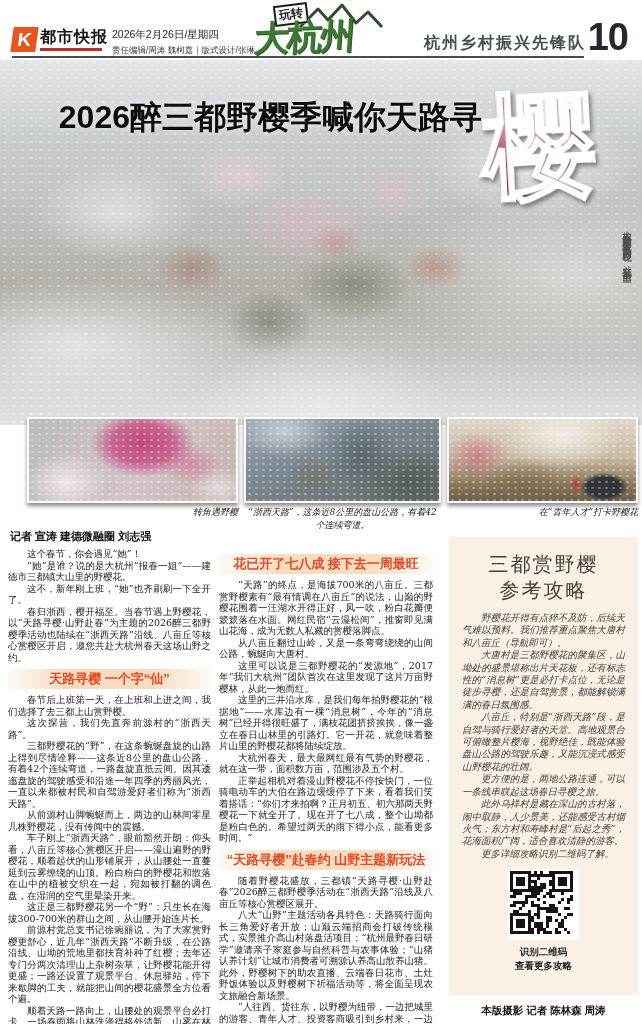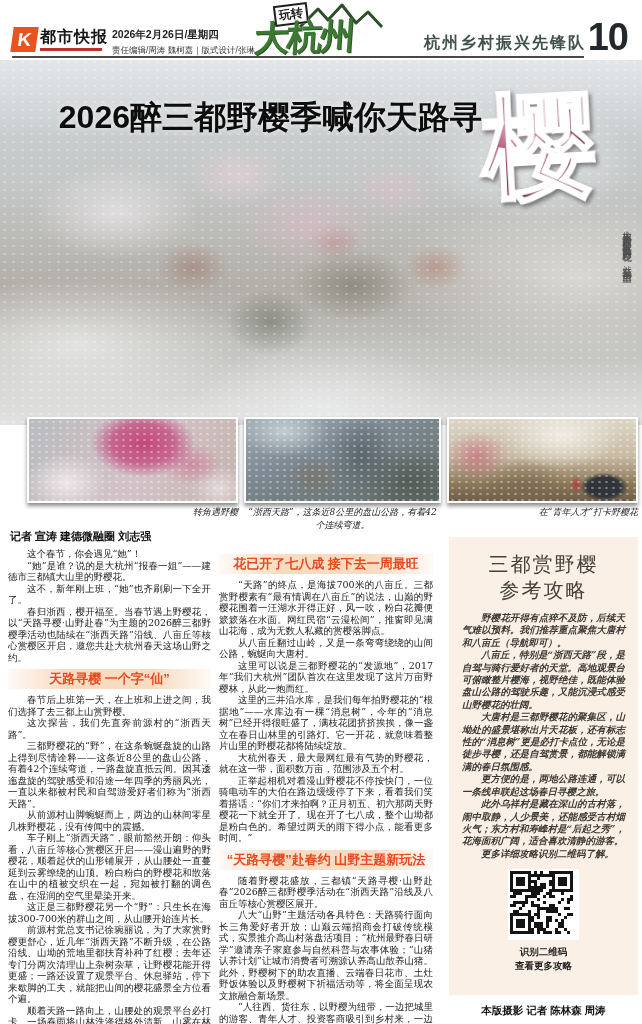--- a/index.html
+++ b/index.html
@@ -8,21 +8,21 @@
   
   .header{position:absolute;left:0;top:0;width:642px;height:60px;background:#fff;z-index:5;}
   .header-rule{position:absolute;left:12px;top:56px;width:572px;height:2px;background:#4a4a4a;}
   .brand-block{position:absolute;left:12px;top:27px;display:flex;align-items:flex-start;}
   .k-box{width:25px;height:25px;background:#e8541e;color:#fff;font-family:"Liberation Sans",sans-serif;
          font-weight:bold;font-size:19px;line-height:25px;text-align:center;transform:skewX(-8deg);}
   .brand-name{font-family:"Liberation Sans",sans-serif;font-weight:900;font-size:16px;color:#161616;
               letter-spacing:1px;margin-left:3px;line-height:20px;}
   .brand-sub{width:62px;height:3px;background:#b4342a;margin-left:3px;margin-top:1px;}
   .date-block{position:absolute;left:112px;top:28px;font-family:"Liberation Sans",sans-serif;}
-  .date-line{font-size:10.5px;font-weight:bold;color:#222;}
+  .date-line{font-size:10.5px;font-weight:normal;color:#222;}
   .editors-line{font-size:8.5px;color:#333;margin-top:3px;}
   .masthead{position:absolute;left:252px;top:1px;width:150px;height:60px;}
   .mountains{position:absolute;left:46px;top:2px;}
   .wz{position:absolute;left:22px;top:3px;font-family:"Liberation Sans",sans-serif;font-size:12px;
       font-weight:bold;color:#1e1e1e;background:rgba(255,255,255,.85);border:2px solid #1e1e1e;
       padding:0 3px;transform:rotate(-7deg);}
   .dhz{position:absolute;left:2px;top:13px;font-family:"Liberation Sans",sans-serif;font-size:35px;
        font-weight:900;color:#3c7a33;letter-spacing:-2px;transform:skewX(-6deg) rotate(-2deg);
        text-shadow:1px 1px 0 #285722;white-space:nowrap;}
   .slogan{position:absolute;left:424px;top:33px;font-family:"Liberation Sans",sans-serif;font-size:16px;
@@ -108,21 +108,21 @@
   #col1{left:8px;width:203px;}
   #col2{left:219px;width:214px;}
   .para{margin:0;font-size:9.5px;line-height:11.5px;text-align:justify;text-indent:2em;color:#1a1a1a;}
   .sec-head{height:20px;line-height:20px;margin:6px 0 5px 0;text-align:center;
             font-family:"Liberation Sans",sans-serif;font-weight:bold;font-size:13px;color:#e8481f;
             background:linear-gradient(90deg, rgba(249,221,196,.15) 0%, #f8dcc2 28%, #f8dcc2 72%, rgba(249,221,196,.15) 100%);}
   
   .panel{position:absolute;left:449px;top:537px;width:189px;height:458px;background:#fbf0e6;
          box-sizing:border-box;padding:14px 13px 8px 13px;}
   .panel-title{font-size:20px;color:#45403a;text-align:center;line-height:26px;letter-spacing:2px;}
-  .panel-body{margin-top:9px;font-weight:bold;}
+  .panel-body{margin-top:9px;}
   .panel-body .para{font-size:9.5px;line-height:12.4px;color:#3d3a35;font-style:italic;}
   .qr-wrap{margin-top:9px;text-align:center;}
   .qr{position:relative;width:67px;height:67px;margin:0 auto;background:#fff;padding:2px;
       box-sizing:content-box;}
   .qr i{position:absolute;width:3px;height:3px;background:#141414;}
   .qr-cap{font-family:"Liberation Sans",sans-serif;font-size:9.5px;font-weight:bold;color:#222;
           margin-top:5px;line-height:14px;}
   .credit{position:absolute;left:449px;top:1004px;width:189px;text-align:center;
           font-family:"Liberation Sans",sans-serif;font-size:10.5px;font-weight:bold;color:#161616;}
 </style>
@@ -216,22 +216,22 @@
       </div>
   </div>
 
   <div class="panel">
     <div class="panel-title">
       <div>三都赏野樱</div>
       <div>参考攻略</div>
     </div>
     <div class="panel-body">
         <p class="para">野樱花开得有点猝不及防，后续天气难以预料。我们推荐重点聚焦大唐村和八亩丘（导航即可）。</p>
+        <p class="para">大唐村是三都野樱花的聚集区，山坳处的盛景堪称出片天花板，还有标志性的“消息树”更是必打卡点位，无论是徒步寻樱，还是自驾赏景，都能解锁满满的春日氛围感。</p>
         <p class="para">八亩丘，特别是“浙西天路”段，是自驾与骑行爱好者的天堂。高地观景台可俯瞰整片樱海，视野绝佳，既能体验盘山公路的驾驶乐趣，又能沉浸式感受山野樱花的壮阔。</p>
-        <p class="para">大唐村是三都野樱花的聚集区，山坳处的盛景堪称出片天花板，还有标志性的“消息树”更是必打卡点位，无论是徒步寻樱，还是自驾赏景，都能解锁满满的春日氛围感。</p>
         <p class="para">更方便的是，两地公路连通，可以一条线串联起这场春日寻樱之旅。</p>
         <p class="para">此外乌祥村是藏在深山的古村落，闹中取静，人少景美，还能感受古村烟火气；东方村和寿峰村是“后起之秀”，花海面积广阔，适合喜欢清静的游客。</p>
         <p class="para">更多详细攻略识别二维码了解。</p>
       </div>
     <div class="qr-wrap">
       <div class="qr">
           <i style="left:2px;top:2px"></i>
           <i style="left:5px;top:2px"></i>
           <i style="left:8px;top:2px"></i>
           <i style="left:11px;top:2px"></i>

